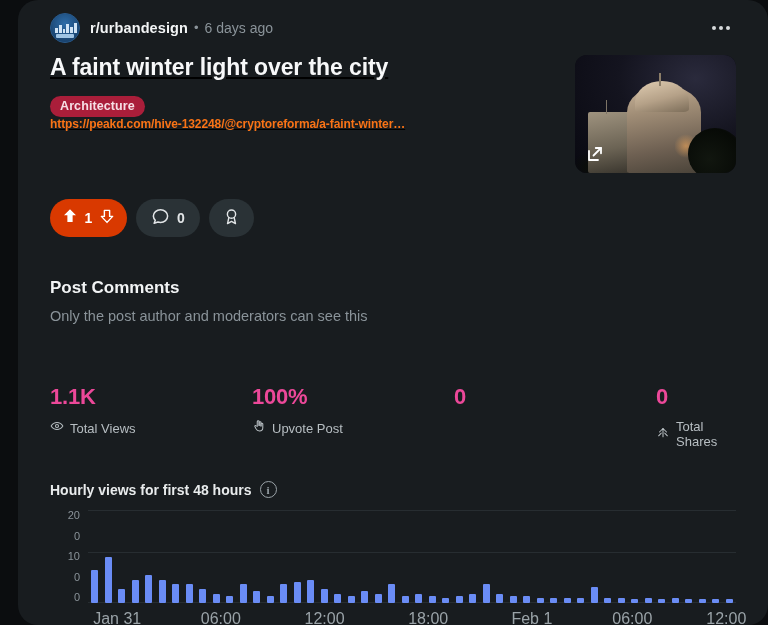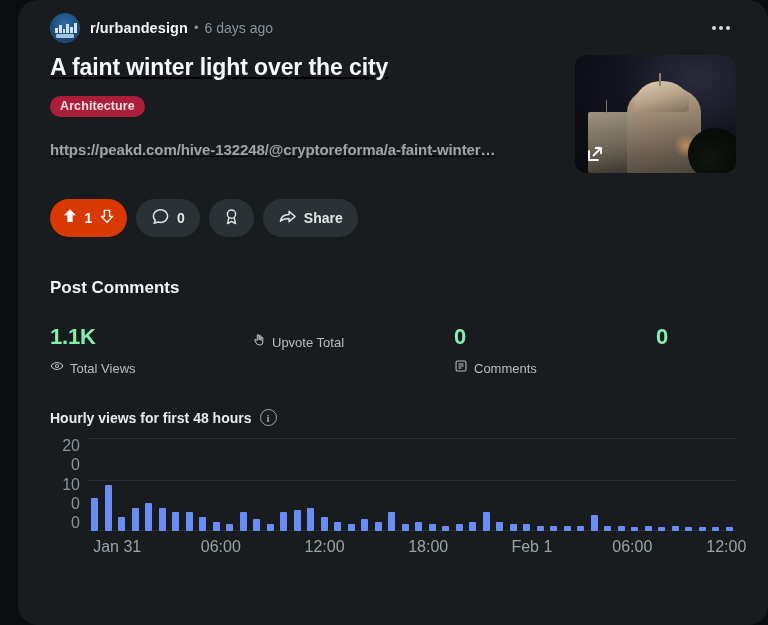--- a/index.html
+++ b/index.html
@@ -120,23 +120,22 @@
     border-radius: 11px;
     background: #aa1e3a;
     color: #f7dfe5;
     font-size: 12.5px;
     font-weight: 600;
     letter-spacing: 0.1px;
   }
 
   .post-link {
     display: block;
-    margin-top: 24px;
-    color: #a3a3a3;
-    font-size: 15px;
+    color: #f97316;
+    font-size: 12px;
     font-weight: 600;
     white-space: nowrap;
     overflow: hidden;
     text-overflow: ellipsis;
     text-decoration: none;
     letter-spacing: -0.1px;
   }
 
   
   .thumb {
@@ -268,22 +267,23 @@
 
   .stats-row {
     display: flex;
     margin-top: 26px;
   }
   .stat { flex: 0 0 202px; }
   .stat:last-child { flex: 1 1 auto; }
   .stat .value {
     font-size: 22px;
     font-weight: 700;
-    color: #86efac;
+    color: #ec4899;
     letter-spacing: -0.2px;
+    margin-top: 34px;
   }
   .stat .label-row {
     display: flex;
     align-items: center;
     gap: 6px;
     margin-top: 9px;
   }
   .stat .label {
     font-size: 13px;
     color: #b7bec2;
@@ -323,21 +323,21 @@
     position: absolute;
     left: 0; top: 0;
     width: 30px;
     height: 93px;
     display: flex;
     flex-direction: column;
     justify-content: space-between;
     align-items: flex-end;
   }
   .y-axis span {
-    font-size: 16px;
+    font-size: 11px;
     color: #8a9399;
     line-height: 1;
   }
   .plot {
     position: absolute;
     left: 38px; right: 0; top: 0;
     height: 93px;
   }
   .gridline {
     position: absolute;
@@ -462,74 +462,69 @@
 
     <div class="pill icon-only">
       <span>
         <svg width="19" height="19" viewBox="0 0 24 24" fill="none" stroke="#e2e5e7" stroke-width="1.8" stroke-linejoin="round" stroke-linecap="round">
           <circle cx="12" cy="9" r="5.2"></circle>
           <path d="M8.6 13.3 L7 21 L12 18.3 L17 21 L15.4 13.3"></path>
         </svg>
       </span>
     </div>
 
-    <div class="pill">
-      <span>
-        <svg width="19" height="19" viewBox="0 0 24 24" fill="none" stroke="#e2e5e7" stroke-width="1.9" stroke-linejoin="round" stroke-linecap="round">
-          <path d="M3 18c1-6 5.5-8.5 11-8.5V5.5L21.5 12 14 18.5V14.5C9 14.5 5.5 15.5 3 18z"></path>
-        </svg>
-      </span>
-      <span>Share</span>
-    </div>
   </div>
 
   <div class="insights-title">Post Comments</div>
+  <div class="insights-sub">Only the post author and moderators can see this</div>
 
   <div class="stats-row">
     <div class="stat">
       <div class="value">1.1K</div>
       <div class="label-row">
         <span>
           <svg width="14" height="14" viewBox="0 0 24 24" fill="none" stroke="#b7bec2" stroke-width="1.8">
             <path d="M2 12s3.8-6 10-6 10 6 10 6-3.8 6-10 6-10-6-10-6z"></path>
             <circle cx="12" cy="12" r="2.6"></circle>
           </svg>
         </span>
         <span class="label">Total Views</span>
       </div>
     </div>
 
     <div class="stat">
+      <div class="value">100%</div>
       <div class="label-row">
         <span>
           <svg width="14" height="14" viewBox="0 0 24 24" fill="none" stroke="#b7bec2" stroke-width="1.8" stroke-linejoin="round" stroke-linecap="round">
             <path d="M9 11V4.5a1.6 1.6 0 0 1 3.2 0V11"></path>
             <path d="M12.2 11V6.2a1.6 1.6 0 0 1 3.2 0V12"></path>
             <path d="M15.4 12V8.5a1.6 1.6 0 0 1 3.1 0V15c0 3.3-2.4 5.5-5.6 5.5-3.4 0-5-1.5-6.2-4L5 13c-.5-1.1.3-2 1.3-1.7l2.7 1.4"></path>
           </svg>
         </span>
-        <span class="label">Upvote Total</span>
+        <span class="label">Upvote Post</span>
       </div>
+    </div>
+
+    <div class="stat">
+      <div class="value">0</div>
     </div>
 
     <div class="stat">
       <div class="value">0</div>
       <div class="label-row">
         <span>
-          <svg width="14" height="14" viewBox="0 0 24 24" fill="none" stroke="#b7bec2" stroke-width="1.8" stroke-linejoin="round">
-            <rect x="3.5" y="3.5" width="17" height="17" rx="2.4"></rect>
-            <path d="M7.5 8.5h9M7.5 12h9M7.5 15.5h5.5"></path>
+          <svg width="14" height="14" viewBox="0 0 24 24" fill="none" stroke="#b7bec2" stroke-width="1.8" stroke-linejoin="round" stroke-linecap="round">
+            <path d="M12 20V6"></path>
+            <path d="M6 12l6-6 6 6"></path>
+            <path d="M4.5 18.5 9 14M19.5 18.5 15 14"></path>
           </svg>
         </span>
-        <span class="label">Comments</span>
+        <span class="label">Total Shares</span>
       </div>
-    </div>
-
-    <div class="stat">
-      <div class="value">0</div>
     </div>
   </div>
 
   <div class="chart-head">
     <span class="ct">Hourly views for first 48 hours</span>
     <span class="info-icon">i</span>
   </div>
 
   <div class="chart-wrap">
     <div class="y-axis">

